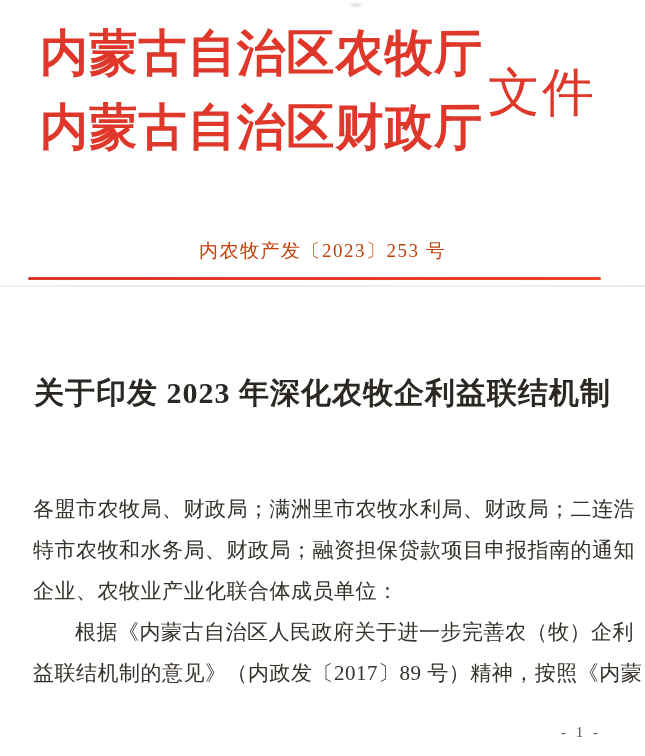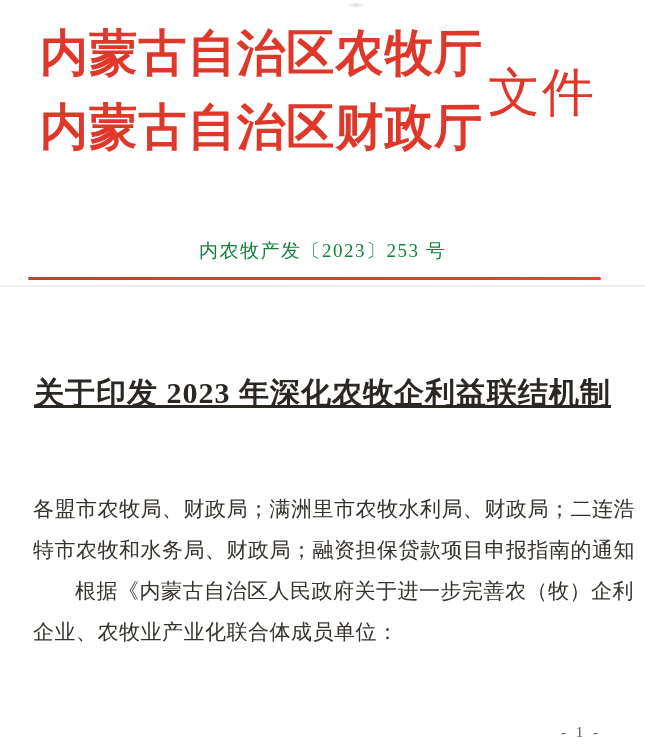--- a/index.html
+++ b/index.html
@@ -39,41 +39,41 @@
   .agency2{top:101px;}
   .docword{
     position:absolute;left:488px;top:64px;
     font-size:52px;font-weight:normal;color:var(--header-red);
     letter-spacing:2px;line-height:1.1;white-space:nowrap;text-align:center;
   }
 
   
   .docnum{
     position:absolute;left:0;top:238px;width:100%;
-    text-align:center;font-size:19px;color:#15803d;
+    text-align:center;font-size:19px;color:#c2410c;
     letter-spacing:1.5px;
   }
 
   
   .redline{
     position:absolute;left:28px;top:277px;width:573px;height:3px;
     background:linear-gradient(90deg,#d8382e 0%,var(--rule-red) 40%,#ef4128 100%);
     border-radius:2px;
   }
   .grayline{
     position:absolute;left:0;top:285px;width:645px;height:2px;
     background:linear-gradient(90deg,#eeebe6,#e2dfda 30%,#eceae5 70%,#e6e3de);
     opacity:.7;
   }
 
   
   .title{
     position:absolute;left:0;top:370px;width:100%;
     text-align:center;font-weight:bold;color:var(--title-black);
-    font-size:30px;line-height:45px;letter-spacing:1px;text-decoration:underline;
+    font-size:30px;line-height:45px;letter-spacing:1px;
   }
 
   
   .bodytext{
     position:absolute;left:33px;top:489px;width:578px;
     font-size:21px;color:var(--text-black);letter-spacing:.5px;
   }
   .bline{
     height:41px;line-height:41px;white-space:nowrap;
     text-align:justify;text-align-last:justify;
@@ -106,19 +106,20 @@
   <div class="redline"></div>
   <div class="grayline"></div>
 
   <div class="title">
     <div>关于印发 2023 年深化农牧企利益联结机制</div>
   </div>
 
   <div class="bodytext">
     <div class="bline">各盟市农牧局、财政局；满洲里市农牧水利局、财政局；二连浩</div>
     <div class="bline">特市农牧和水务局、财政局；融资担保贷款项目申报指南的通知</div>
+    <div class="bline end">企业、农牧业产业化联合体成员单位：</div>
     <div class="bline indent">根据《内蒙古自治区人民政府关于进一步完善农（牧）企利</div>
-    <div class="bline end">企业、农牧业产业化联合体成员单位：</div>
+    <div class="bline">益联结机制的意见》（内政发〔2017〕89 号）精神，按照《内蒙</div>
   </div>
 
   <div class="pagenum">- 1 -</div>
 
 </div>
 
 </body></html>

